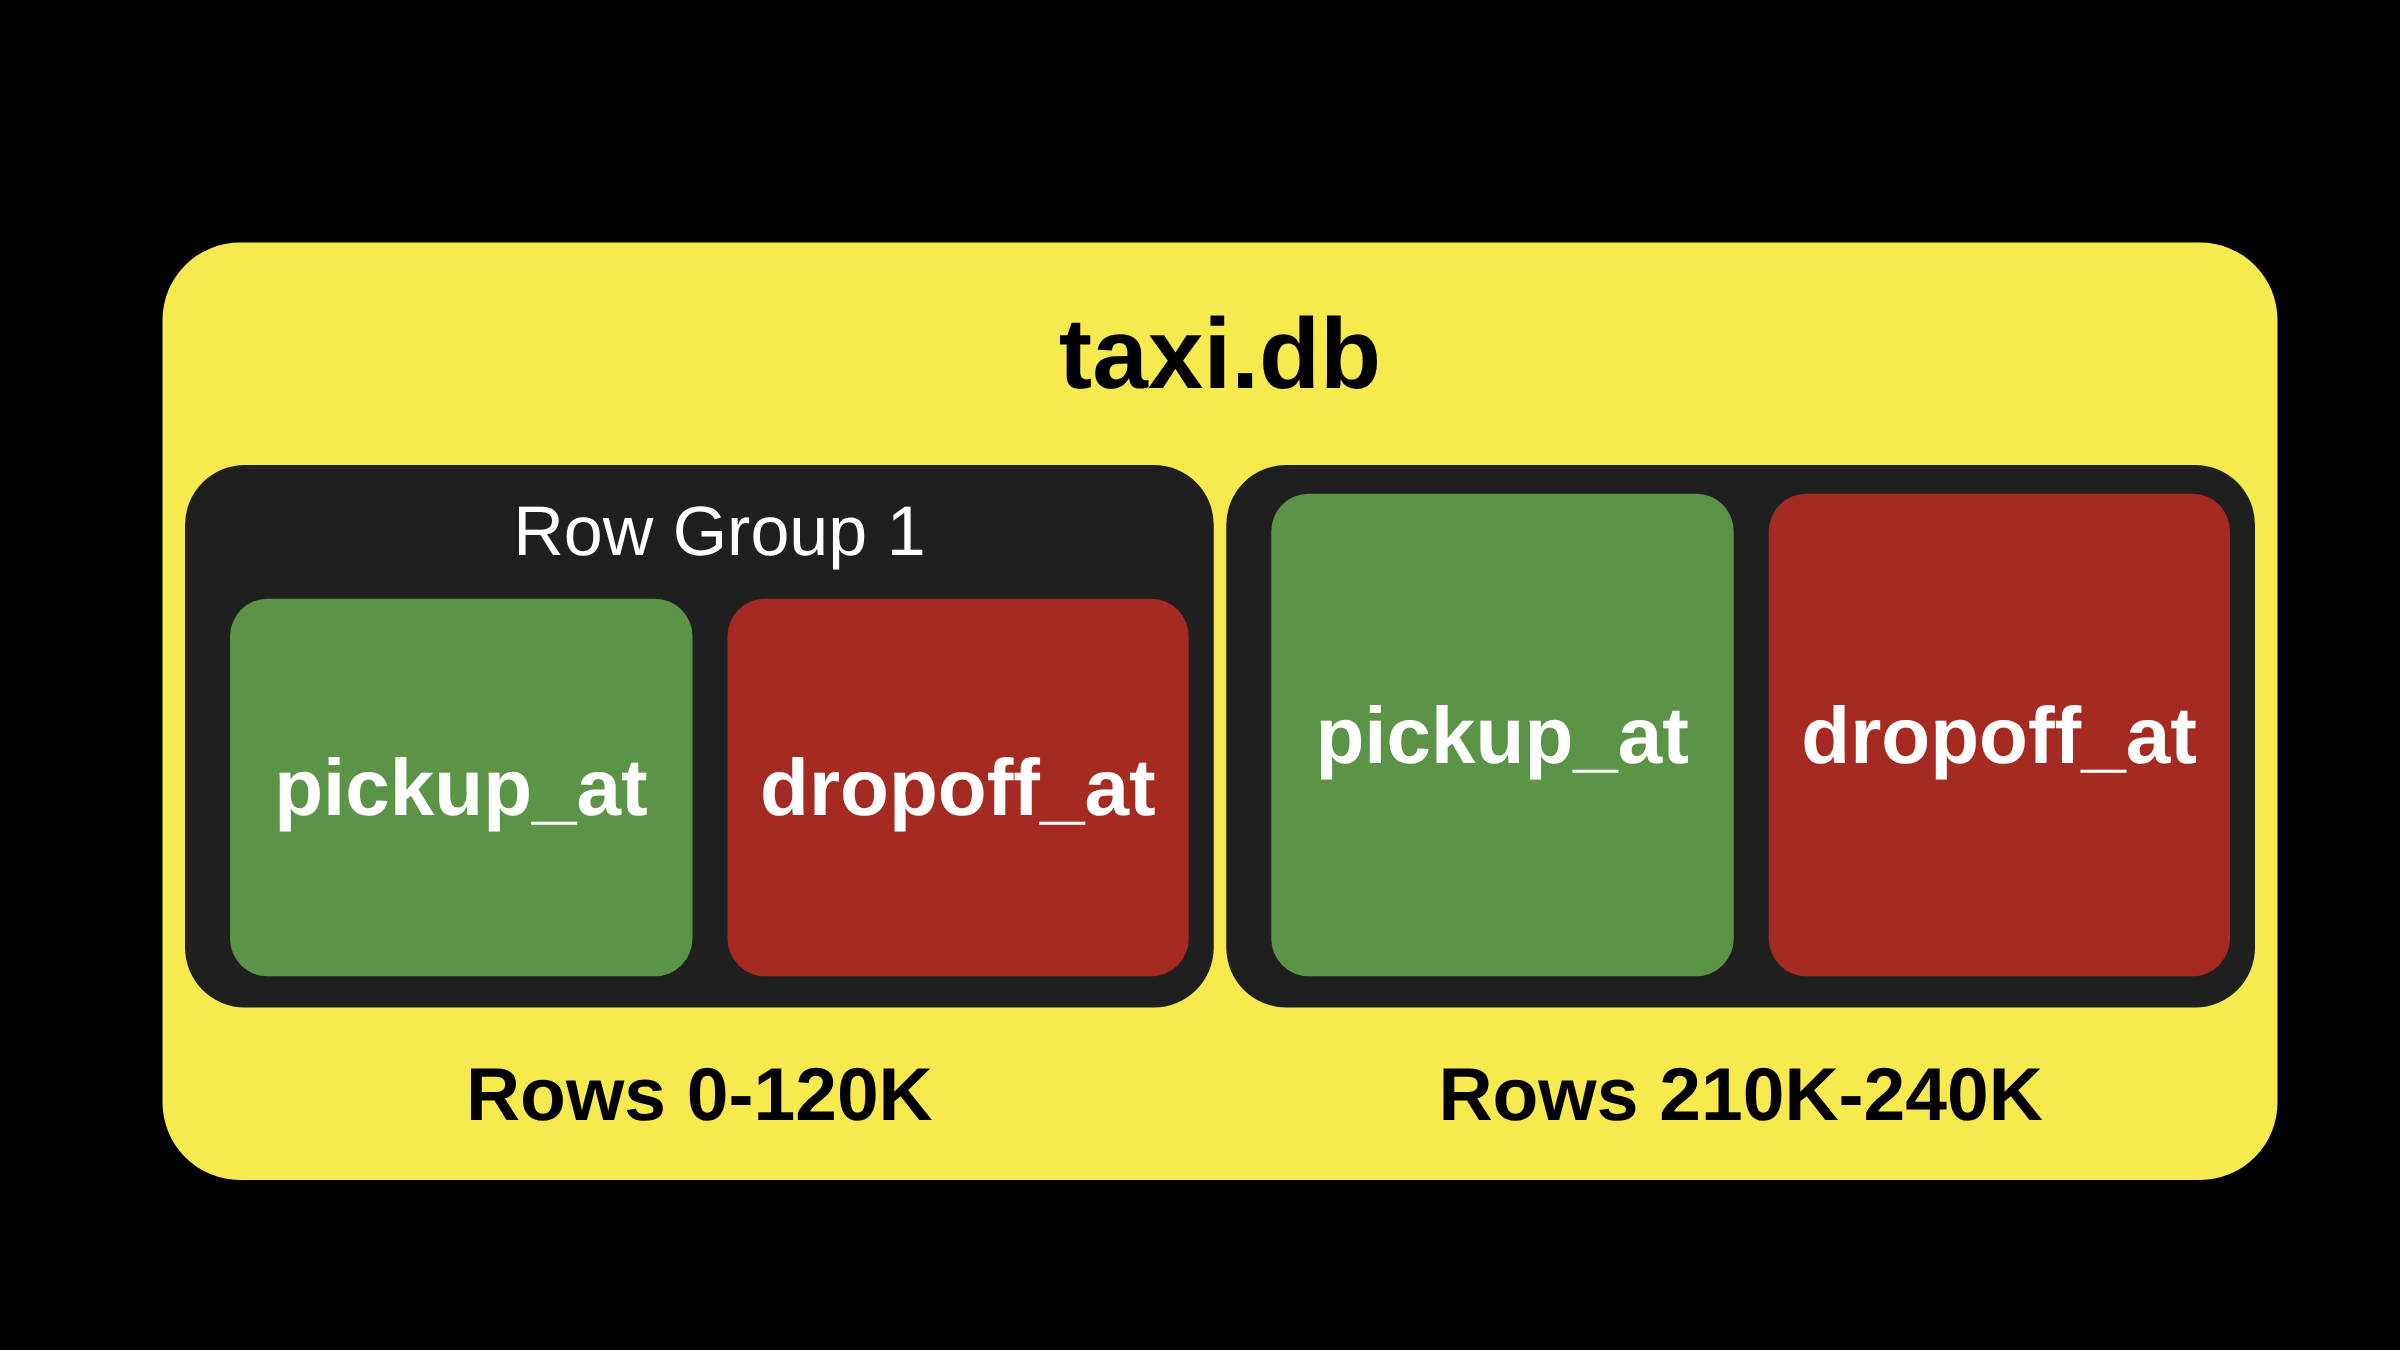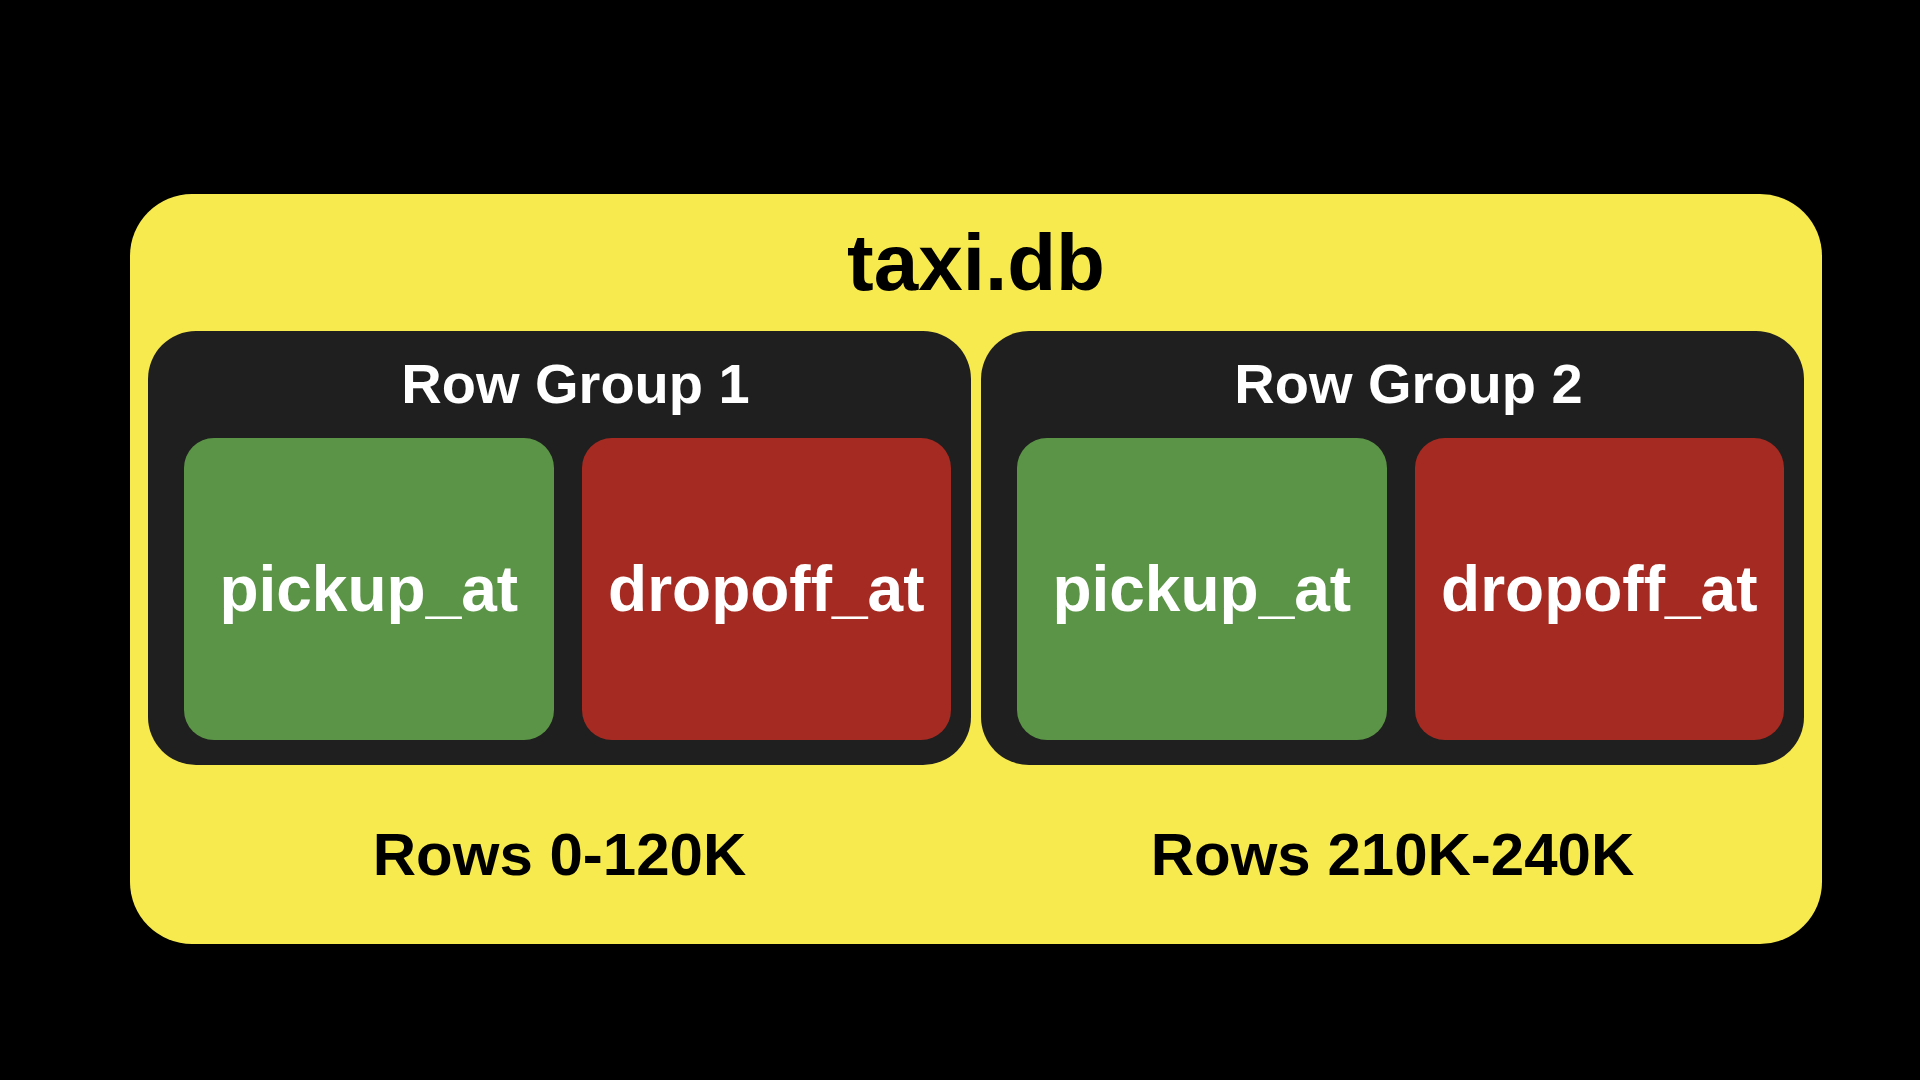--- a/index.html
+++ b/index.html
@@ -23,21 +23,21 @@
     top: 194px;
     width: 1692px;
     height: 750px;
     background: var(--file-bg, #F7EA4F);
     border-radius: 62px;
     display: flex;
     flex-direction: column;
     box-sizing: border-box;
   }
   .file-title {
-    height: 137px;
+    height: 178px;
     display: flex;
     align-items: center;
     justify-content: center;
     font-size: 80px;
     font-weight: bold;
     color: var(--title-text, #000000);
     letter-spacing: 0px;
   }
   .groups-row {
     display: flex;
@@ -50,21 +50,21 @@
     background: var(--group-bg, #1F1F1F);
     border-radius: 48px;
     display: flex;
     flex-direction: column;
     box-sizing: border-box;
     min-width: 0;
   }
   .row-group-title {
     color: var(--label-text, #FFFFFF);
     font-size: 56px;
-    font-weight: 700;
+    font-weight: 400;
     text-align: center;
     margin-top: 22px;
     line-height: 62px;
     padding-left: 32px;
   }
   .cols {
     display: flex;
     gap: 28px;
     flex: 1;
     margin: 23px 20px 25px 36px;
@@ -112,21 +112,20 @@
 
       <div class="row-group">
         <div class="row-group-title">Row Group 1</div>
         <div class="cols">
           <div class="col-chunk col-green">pickup_at</div>
           <div class="col-chunk col-red">dropoff_at</div>
         </div>
       </div>
 
       <div class="row-group">
-        <div class="row-group-title">Row Group 2</div>
         <div class="cols">
           <div class="col-chunk col-green">pickup_at</div>
           <div class="col-chunk col-red">dropoff_at</div>
         </div>
       </div>
 
     </div>
 
     <div class="labels-row">
       <div class="label-cell">Rows 0-120K</div>

